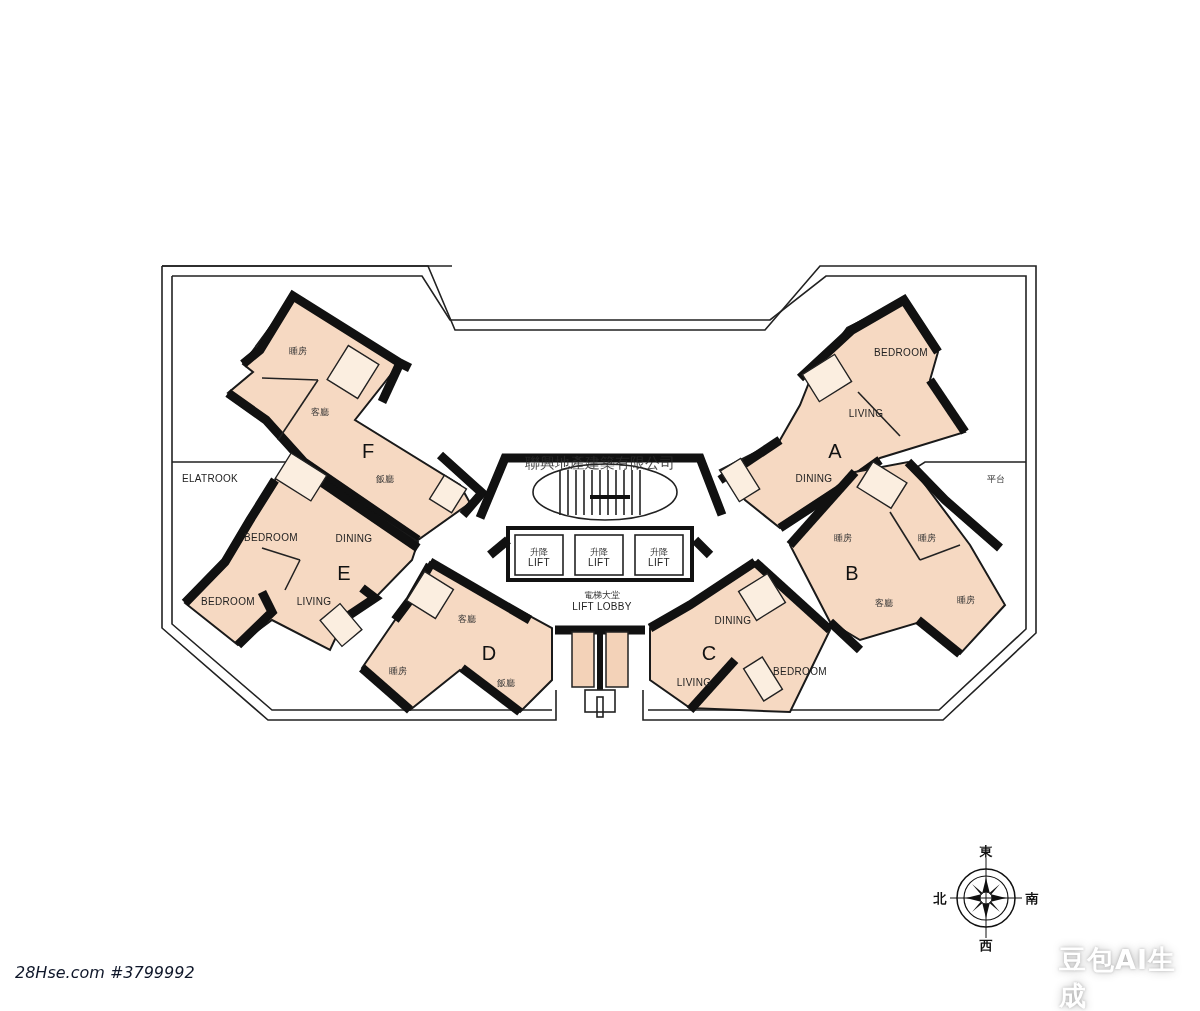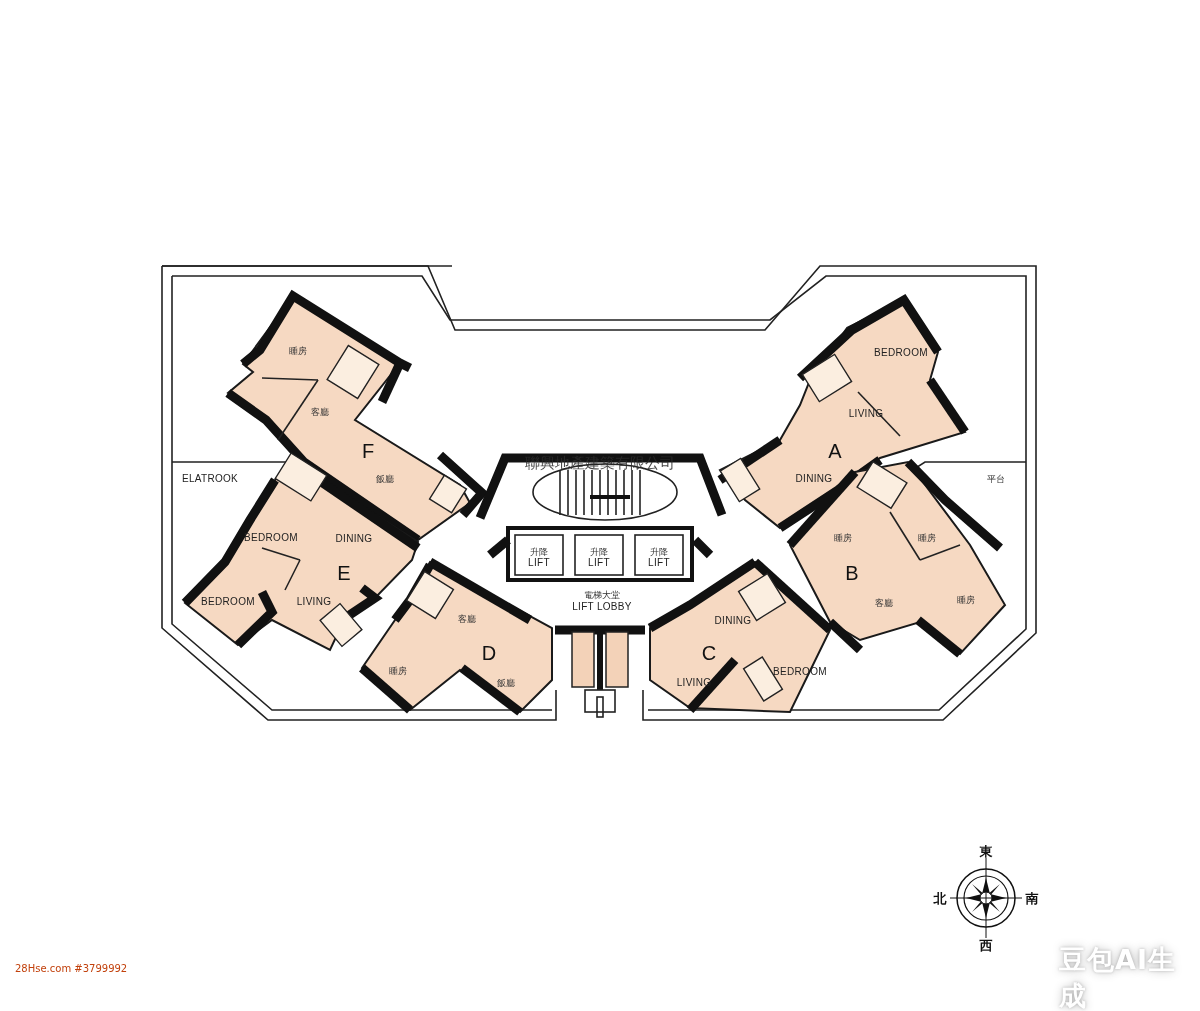--- a/index.html
+++ b/index.html
@@ -8,21 +8,21 @@
     #plan { position: absolute; left: 0; top: 0; width: 1200px; height: 1011px; }
     .wall { fill: none; stroke: #111; stroke-width: 9; stroke-linejoin: miter; }
     .thin { fill: none; stroke: #222; stroke-width: 1.6; }
     .room { fill: #f6d9c2; stroke: #1a1a1a; stroke-width: 2; }
     .bath { fill: #fbeee0; stroke: #222; stroke-width: 1.4; }
     .lbl { font-family: "Liberation Sans", sans-serif; font-size: 10px; fill: #222; text-anchor: middle; letter-spacing: 0.3px; }
     .lbl-cjk { font-family: "DejaVu Sans", sans-serif; font-size: 9px; fill: #333; text-anchor: middle; }
     .unit { font-family: "Liberation Sans", sans-serif; font-size: 20px; fill: #111; text-anchor: middle; }
     .compass-text { font-family: "DejaVu Sans", sans-serif; font-size: 13px; fill: #111; text-anchor: middle; font-weight: bold; }
     .watermark-bl { position: absolute; left: 15px; top: 963px; font-family: "DejaVu Sans", sans-serif;
-                    font-size: 10px; color: #c2410c; }
+                    font-size: 16px; color: #0f172a; font-style: italic; }
     .watermark-br { position: absolute; left: 1059px; top: 942px; font-family: "DejaVu Sans", sans-serif;
                     font-size: 27px; font-weight: bold; color: #ffffff; letter-spacing: 1px;
                     text-shadow: 0 0 10px rgba(0,0,0,0.28), 0 0 3px rgba(0,0,0,0.22); }
     .watermark-top { font-family: "DejaVu Sans", sans-serif; font-size: 15px; fill: #2a2a2a; opacity: 0.85; text-anchor: middle; }
   </style>
 </head>
 <body>
 
 <svg id="plan" viewBox="0 0 1200 1011" xmlns="http://www.w3.org/2000/svg">
 

